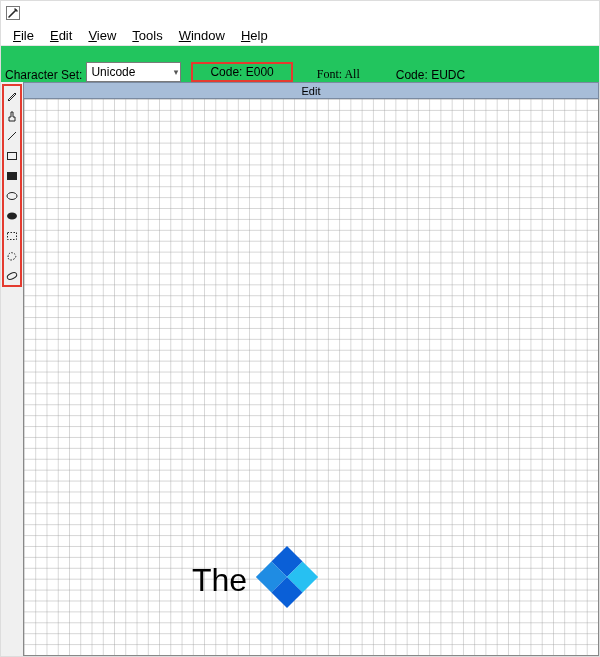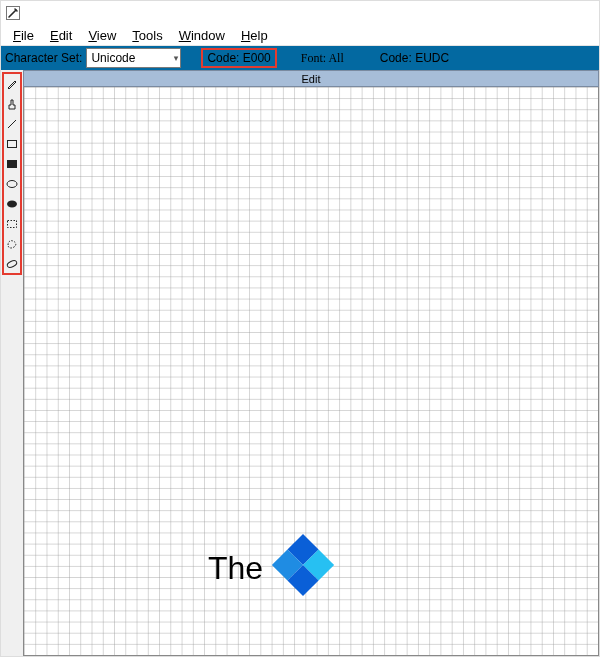--- a/index.html
+++ b/index.html
@@ -5,36 +5,36 @@
   * { box-sizing: border-box; margin: 0; padding: 0; font-family: "Segoe UI", Tahoma, sans-serif; }
   body { width: 600px; height: 657px; background: #fff; overflow: hidden; font-size: 12px; color: #000; }
   .window { width: 600px; height: 657px; background: #fff; border: 1px solid #ddd; display: flex; flex-direction: column; }
   .titlebar { height: 24px; display: flex; align-items: center; padding: 0 4px; background: #fff; }
   .titlebar .appicon { width: 16px; height: 16px; margin-right: 5px; display: flex; align-items: center; justify-content: center; }
   .titlebar .title { font-size: 12px; }
   .menubar { height: 20px; display: flex; align-items: center; padding: 0 4px; background: #fff; }
   .menuitem { padding: 2px 8px; font-size: 13px; cursor: default; }
   .menuitem u { text-decoration: underline; }
   .menubar-sep { height: 1px; background: #e5e5e5; }
-  .infobar { height: 24px; display: flex; align-items: center; background: #0369a1; font-size: 12px; }
+  .infobar { height: 36px; display: flex; align-items: flex-end; background: #22c55e; font-size: 12px; }
   .infobar .lab { padding: 0 4px 0 4px; }
-  .infobar .drop { height: 20px; width: 95px; background: #fff; border: 1px solid #7a7a7a; display: flex; align-items: center; justify-content: space-between; padding: 0 2px 0 4px; margin-right: 20px; }
+  .infobar .drop { height: 20px; width: 95px; background: #fff; border: 1px solid #7a7a7a; display: flex; align-items: center; justify-content: space-between; padding: 0 2px 0 4px; margin-right: 10px; }
   .infobar .drop .chev { font-size: 9px; color: #555; }
-  .infobar .codebox { border: 2px solid #e43b2f; padding: 0 4px; height: 20px; display: flex; align-items: center; margin-right: 20px; }
+  .infobar .codebox { border: 2px solid #e43b2f; padding: 0 17px; height: 20px; display: flex; align-items: center; margin-right: 20px; }
   .infobar .fontbox { margin-right: 28px; font-family: Liberation Serif, serif; }
   .body { flex: 1; display: flex; background: #f0f0f0; min-height: 0; }
   .toolcol { width: 22px; background: #f0f0f0; display: flex; flex-direction: column; align-items: center; padding-top: 2px; }
   .toolbox-border { border: 2px solid #e43b2f; padding: 1px 1px; display: flex; flex-direction: column; gap: 3px; }
   .tool { width: 14px; height: 17px; display: flex; align-items: center; justify-content: center; }
   .tool svg { display: block; }
   .canvaswrap { flex: 1; display: flex; flex-direction: column; padding: 0; min-width: 0; }
   .edithdr { height: 17px; background: #a7bdd8; border: 1px solid #7a8aa0; display: flex; align-items: center; justify-content: center; font-size: 11px; }
   .grid { flex: 1; position: relative; background: #fff; border: 1px solid #888; border-top: none; overflow: hidden; }
   .gridsvg { position: absolute; inset: 0; width: 100%; height: 100%; }
-  .watermark { position: absolute; left: 184px; top: 460px; width: 320px; display: flex; align-items: center; pointer-events: none; }
+  .watermark { position: absolute; left: 168px; top: 460px; width: 320px; display: flex; align-items: center; pointer-events: none; }
   .wm-text { font-family: Georgia, "Times New Roman", serif; font-size: 32px; line-height: 1.05; color: #000; }
   .wm-logo { width: 44px; height: 44px; margin-left: 18px; transform: rotate(45deg); position: relative; top: -4px; }
   .wm-logo .q { position: absolute; width: 50%; height: 50%; }
   .wm-logo .q1 { left: 0; top: 0; background: #0a5fd7; }
   .wm-logo .q2 { right: 0; top: 0; background: #27c0f2; }
   .wm-logo .q3 { left: 0; bottom: 0; background: #1f8ce3; }
   .wm-logo .q4 { right: 0; bottom: 0; background: #0a5fd7; }
 </style>
 </head>
 <body>

